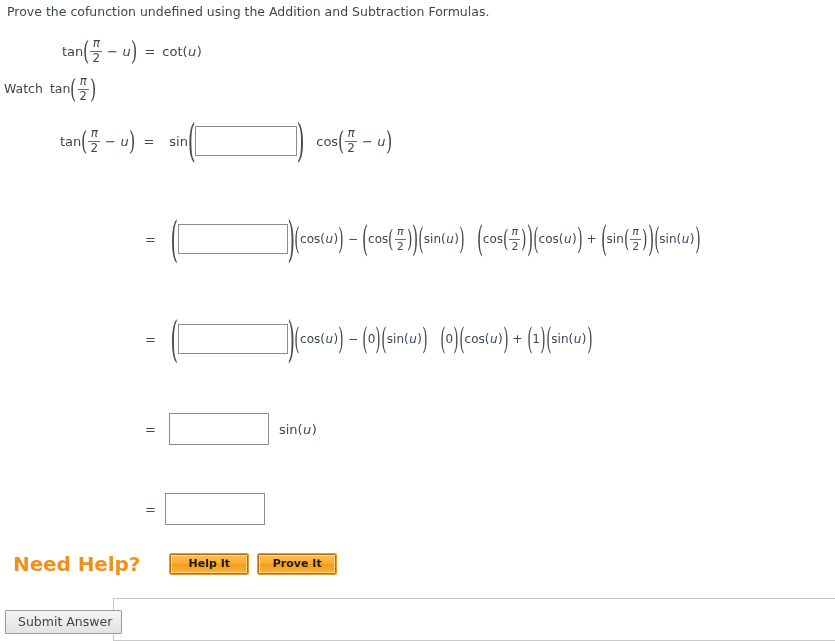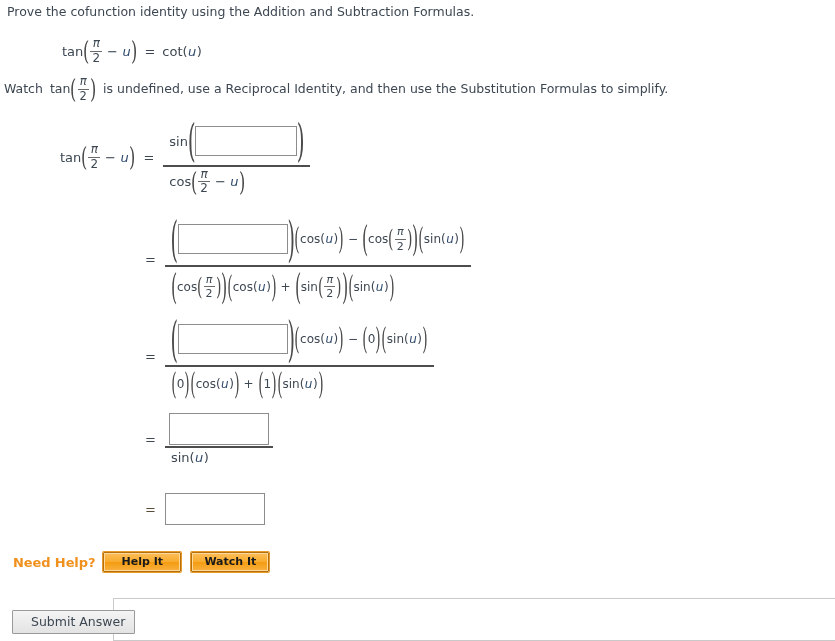--- a/index.html
+++ b/index.html
@@ -80,22 +80,22 @@
     font-family: "DejaVu Serif", serif;
     font-weight: 300;
     color: #4a4a4a;
     transform-origin: center center;
     line-height: 1;
   }
 
   
   .dfrac {
     display: inline-flex;
-    flex-direction: column;
-    align-items: flex-start;
+    flex-direction: row;
+    align-items: center;
     vertical-align: middle;
   }
   .dfrac > .num, .dfrac > .den {
     display: flex;
     align-items: center;
     justify-content: center;
     padding: 2px 6px;
   }
   .dfrac > .rule {
     height: 1.5px;
@@ -131,25 +131,25 @@
 
   
   #need-help-bar {
     position: absolute;
     left: 13px;
     top: 552px;
     display: flex;
     align-items: center;
   }
   #need-help-label {
-    font-size: 13px;
+    font-size: 20px;
     font-weight: bold;
     color: #f0911e;
     letter-spacing: -0.1px;
-    margin-right: 8px;
+    margin-right: 30px;
   }
   .help-btn {
     font-family: "DejaVu Sans", "Liberation Sans", sans-serif;
     font-size: 11px;
     font-weight: bold;
     color: #1a1a1a;
     background: linear-gradient(to bottom, #fcbf5a 0%, #f8ab2e 48%, #f49c12 52%, #f9b140 100%);
     border: 1px solid #b5700c;
     box-shadow: inset 0 0 0 1px #fdd89a, 0 0 0 1px #e79a2a;
     padding: 2px 0 3px 0;
@@ -174,30 +174,29 @@
   }
   #submit-answer-button {
     position: absolute;
     left: 5px;
     top: 610px;
     font-family: "DejaVu Sans", "Liberation Sans", sans-serif;
     font-size: 12.5px;
     color: #3d4752;
     background: linear-gradient(to bottom, #f4f4f4, #e3e3e3);
     border: 1px solid #9a9a9a;
-    padding: 3px 9px 4px 18px;
+    padding: 3px 9px 4px 12px;
     cursor: pointer;
     border-radius: 1px;
-    margin-left: 7px;
   }
 </style>
 </head>
 <body>
 
-<div class="prompt" id="prompt-1">Prove the cofunction identity using the Addition and Subtraction Formulas.</div>
+<div class="prompt" id="prompt-1">Prove the cofunction undefined using the Addition and Subtraction Formulas.</div>
 
 <div class="eqrow" id="identity-row" style="left:62px; top:38px;">
   <span class="math" style="font-size:13px;">
     <span class="fnname">tan</span>
     <span class="paren" style="font-size:26px; transform:scaleX(0.62); margin:0 -2px;">(</span>
     <span class="frac-inline">
       <span class="num">π</span>
       <span class="bar"></span>
       <span class="den">2</span>
     </span>
@@ -218,21 +217,20 @@
     <span style="display:inline-block;width:7px;"></span>
     <span class="fnname">tan</span>
     <span class="paren" style="font-size:26px; transform:scaleX(0.62); margin:0 -2px;">(</span>
     <span class="frac-inline">
       <span class="num">π</span>
       <span class="bar"></span>
       <span class="den">2</span>
     </span>
     <span class="paren" style="font-size:26px; transform:scaleX(0.62); margin:0 -2px;">)</span>
     <span style="display:inline-block;width:7px;"></span>
-    <span>is undefined, use a Reciprocal Identity, and then use the Substitution Formulas to simplify.</span>
   </span>
 </div>
 
 <div class="eqrow" id="step-1" style="left:60px; top:117px;">
   <span class="math" style="font-size:13px;">
     <span class="fnname">tan</span>
     <span class="paren" style="font-size:26px; transform:scaleX(0.62); margin:0 -2px;">(</span>
     <span class="frac-inline">
       <span class="num">π</span>
       <span class="bar"></span>
@@ -416,17 +414,17 @@
 </div>
 
 <div class="eqrow" id="step-5" style="left:145px; top:493px;">
   <span class="eqsign accent">=</span>
   <input class="ansbox" id="input-step5" style="width: 100px; height: 32px;" value="">
 </div>
 
 <div id="need-help-bar">
   <span id="need-help-label">Need Help?</span>
   <button class="help-btn">Help It</button>
-  <button class="help-btn">Watch It</button>
+  <button class="help-btn">Prove It</button>
 </div>
 
 <div id="submit-panel"></div>
 <button id="submit-answer-button">Submit Answer</button>
 
 </body></html>

